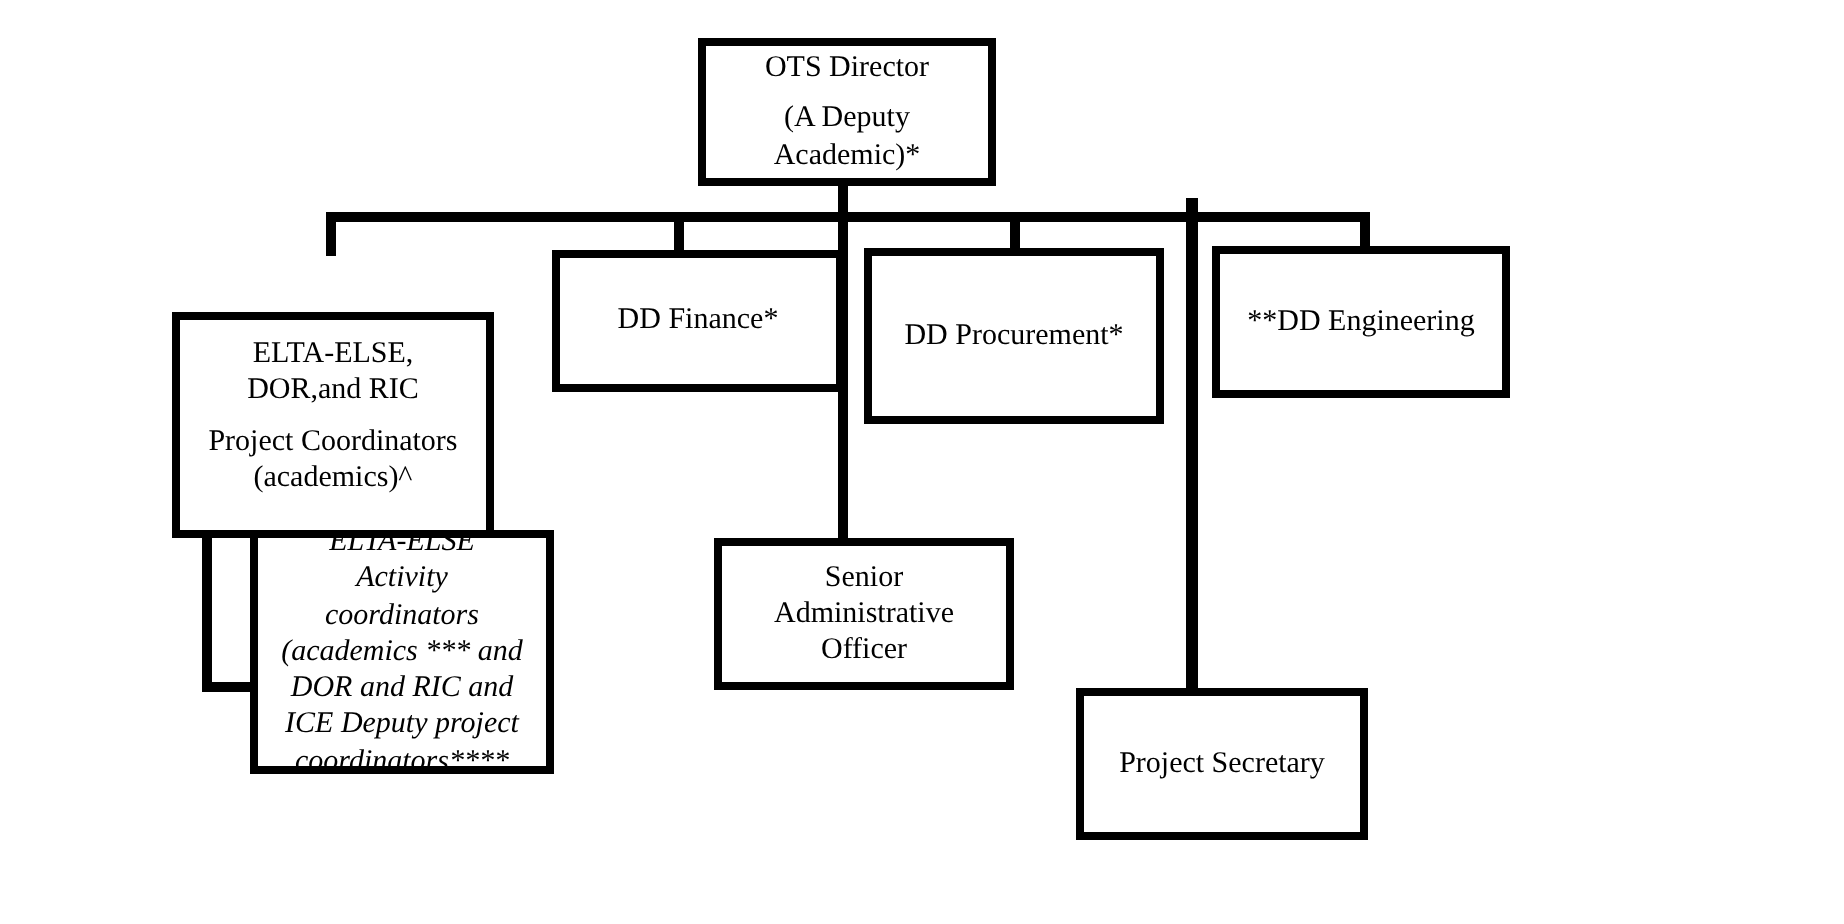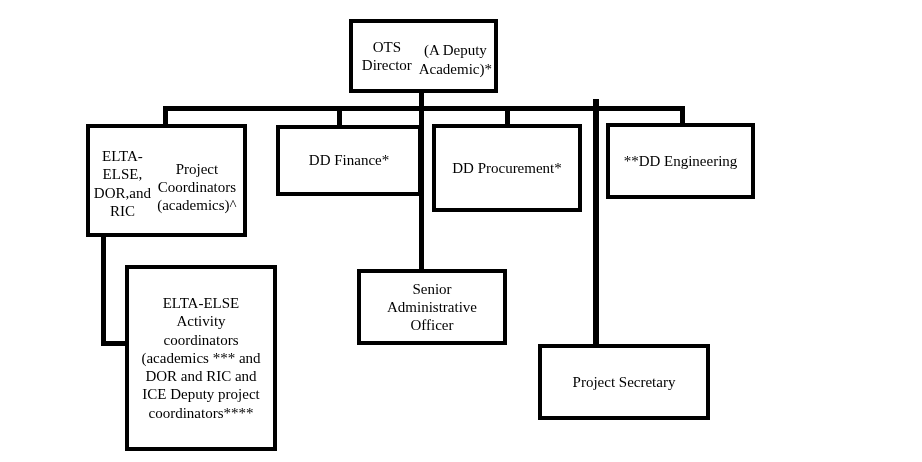--- a/index.html
+++ b/index.html
@@ -18,33 +18,34 @@
   .connector {
     position: absolute;
     background: var(--line, #000000);
   }
   .node {
     position: absolute;
     box-sizing: border-box;
     border: 4px solid var(--border, #000000);
     background: var(--bg, #ffffff);
     display: flex;
-    flex-direction: row;
+    flex-direction: column;
     align-items: center;
     justify-content: center;
     text-align: center;
     color: var(--text, #000000);
     font-size: 15px;
     line-height: 1.22;
     white-space: pre-line;
     padding: 2px;
   }
   .node.top-align {
     justify-content: flex-start;
     padding-top: 8px;
+    margin-top: 32px;
   }
   .node .para + .para {
     margin-top: 7px;
   }
 </style>
 </head>
 <body>
 
 <div id="canvas">
 
@@ -76,33 +77,33 @@
   </div>
 
   <div class="node" style="left:432px; top:124px; width:150px; height:88px;">
     <span class="para">DD Procurement*</span>
   </div>
 
   <div class="node" style="left:606px; top:123px; width:149px; height:76px;">
     <span class="para">**DD Engineering</span>
   </div>
 
-  <div class="node" style="left:125px; top:265px; width:152px; height:186px;">
+  <div class="node" style="left:125px; top:265px; width:152px; height:122px;font-style:italic;">
     <span class="para">ELTA-ELSE
 Activity
 coordinators
 (academics *** and
 DOR and RIC and
 ICE Deputy project
 coordinators****</span>
   </div>
 
   <div class="node" style="left:357px; top:269px; width:150px; height:76px;">
     <span class="para">Senior
 Administrative
 Officer</span>
   </div>
 
-  <div class="node" style="left:538px; top:344px; width:172px; height:76px;">
+  <div class="node" style="left:538px; top:344px; width:146px; height:76px;">
     <span class="para">Project Secretary</span>
   </div>
 
 </div>
 
 </body></html>

